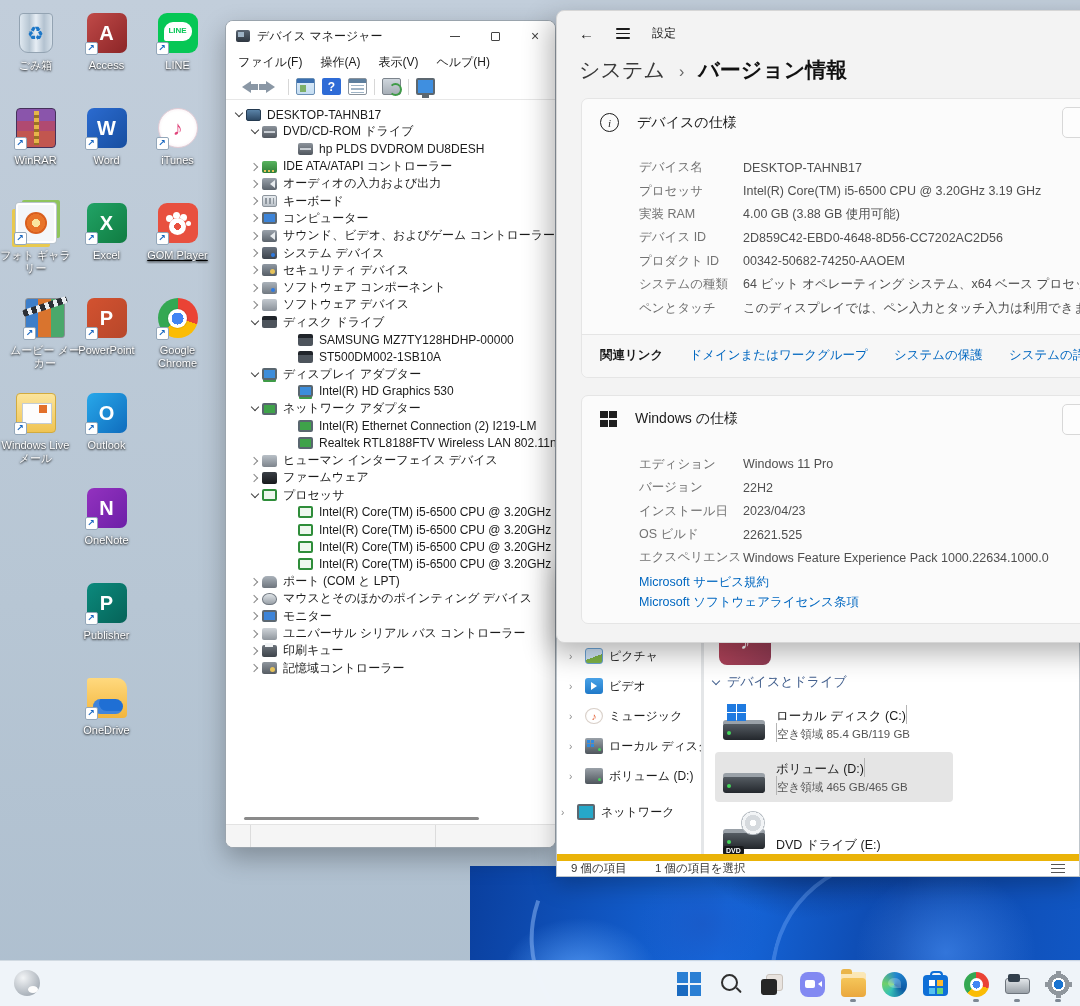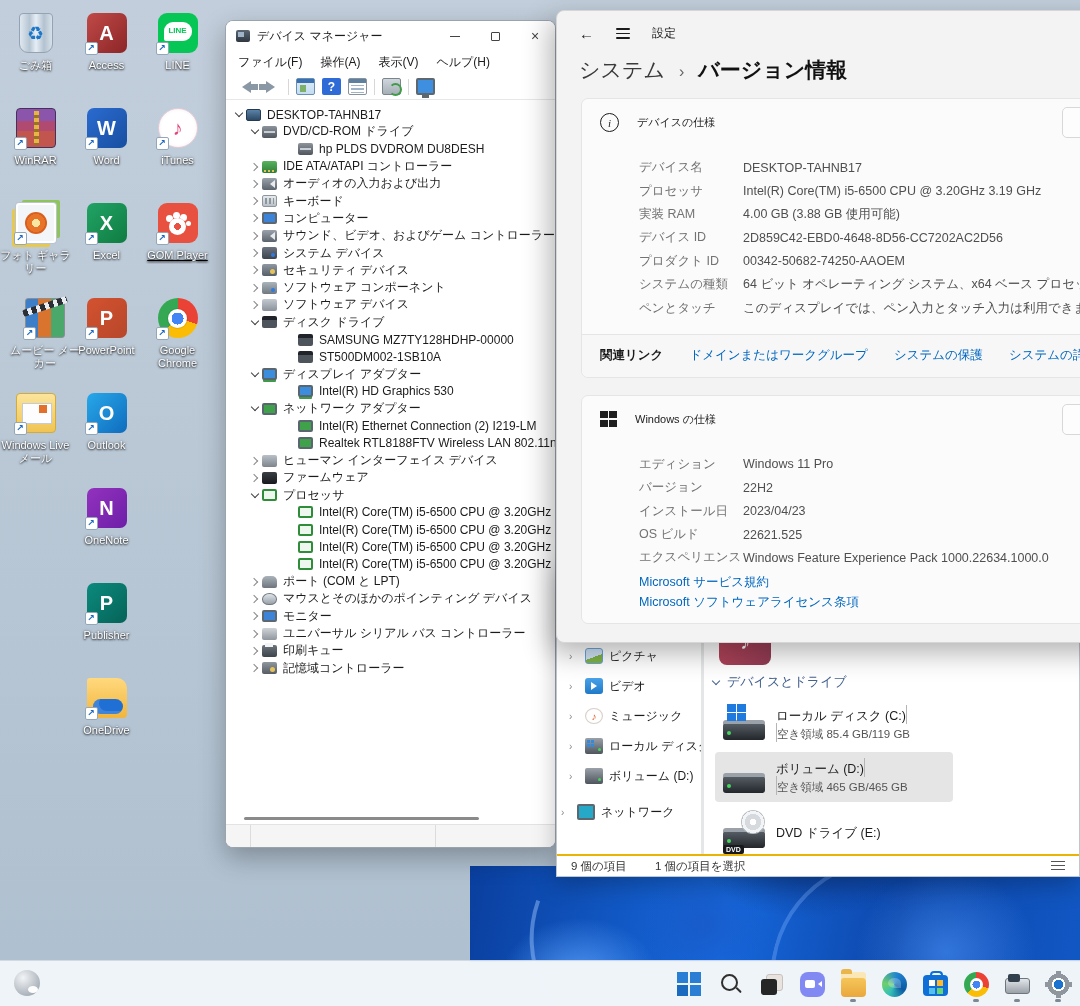--- a/index.html
+++ b/index.html
@@ -243,21 +243,21 @@
     border-radius:3px 3px 0 0; background:#9aa1a8; }
   .di-body::after { content:""; position:absolute; left:4px; bottom:5px; width:4px; height:4px;
     border-radius:50%; background:#44d65a; }
   .di-winlogo { position:absolute; left:6px; top:0; width:20px; height:18px; }
   .di-winlogo::before { content:""; position:absolute; left:0; top:0; width:9px; height:8px;
     background:#1f7ae0; box-shadow:10px 0 0 #1f7ae0,0 9px 0 #1f7ae0,10px 9px 0 #1f7ae0; }
   .di-disc { position:absolute; right:2px; top:-2px; width:24px; height:24px; border-radius:50%;
     background:radial-gradient(circle,#fff 0 3px,#d6dade 3px 8px,#f2f4f6 8px 11px,#b9bfc5 11px); }
   .di-dvdlabel { position:absolute; left:2px; bottom:-2px; background:#17191c; color:#fff;
     font-size:7px; font-weight:bold; padding:1px 3px; border-radius:2px; }
-  .ex-statusbar { position:absolute; left:0; right:0; bottom:0; height:22px; border-top:2px solid #eab308;
+  .ex-statusbar { position:absolute; left:0; right:0; bottom:0; height:22px; border-top:7px solid #eab308;
     background:#fff; display:flex; align-items:center; font-size:11.5px; color:#333;
     padding:0 14px; gap:28px; }
   .ex-viewtoggle { margin-left:auto; width:14px; height:10px;
     background:repeating-linear-gradient(180deg,#555 0 1.5px,transparent 1.5px 4px); }
 
   
   .settings-window { position:absolute; left:556px; top:10px; width:584px; height:633px; z-index:7;
     background:#f3f3f3; border-radius:8px 0 0 8px; border:1px solid #d6d6d6;
     box-shadow:-6px 10px 28px rgba(0,0,0,.30); overflow:hidden; }
   .st-titlebar { display:flex; align-items:center; gap:22px; padding:14px 0 4px 22px; }
@@ -265,21 +265,21 @@
   .st-burger { display:flex; flex-direction:column; gap:3px; }
   .st-burger span { width:14px; height:1.6px; background:#1b1b1b; border-radius:1px; }
   .st-apptitle { font-size:12px; color:#1b1b1b; }
   .st-breadcrumb { display:flex; align-items:baseline; gap:14px; padding:10px 0 14px 22px; }
   .st-bc-parent { font-size:21px; color:#3a3a3a; }
   .st-bc-sep { font-size:16px; color:#666; }
   .st-bc-current { font-size:21px; color:#111; font-weight:bold; }
   .st-card { position:relative; margin:0 0 0 24px; width:560px; background:#fbfbfb;
     border:1px solid #e5e5e5; border-radius:7px; }
   .st-card-header { height:47px; display:flex; align-items:center; gap:18px; padding-left:18px; }
-  .st-card-title { font-size:11px; color:#1b1b1b;text-align:center; }
+  .st-card-title { font-size:14px; color:#1b1b1b;text-align:center; }
   .info-icon { width:19px; height:19px; border-radius:50%; border:1.6px solid #1b1b1b;
     display:flex; align-items:center; justify-content:center; font-size:11px; color:#1b1b1b;
     font-family:"Liberation Serif",serif; font-style:italic; flex:none; }
   .winlogo-icon { width:17px; height:17px; position:relative; flex:none; }
   .winlogo-icon::before { content:""; position:absolute; left:0; top:0; width:7.5px; height:7.5px;
     background:#1f1f1f; box-shadow:9px 0 0 #1f1f1f,0 9px 0 #1f1f1f,9px 9px 0 #1f1f1f; }
   .copy-btn { position:absolute; right:14px; top:8px; width:64px; height:31px; background:#fdfdfd;
     border:1px solid #d8d8d8; border-radius:5px; }
   .st-card-body { padding:10px 0 14px 57px; }
   .spec-row { display:flex; height:23.4px; align-items:center; font-size:12.5px; }
@@ -825,21 +825,21 @@
           </span>
           <span class="drive-meta">
             <span class="drive-name">ボリューム (D:)</span>
             <span class="drive-bar">
               <span class="drive-fill" style="display: block; width: 0%;"></span>
             </span>
             <span class="drive-free">空き領域 465 GB/465 GB</span>
           </span>
         </div>
 
-        <div class="drive-tile" style="top: 246px;">
+        <div class="drive-tile" style="top: 246px; align-items: flex-end;">
           <span class="drive-icon drv-e">
             <span class="di-body"></span>
           <span class="di-disc"></span>
             <span class="di-dvdlabel">DVD</span>
           </span>
           <span class="drive-meta">
             <span class="drive-name">DVD ドライブ (E:)</span>
             
             
           </span>

